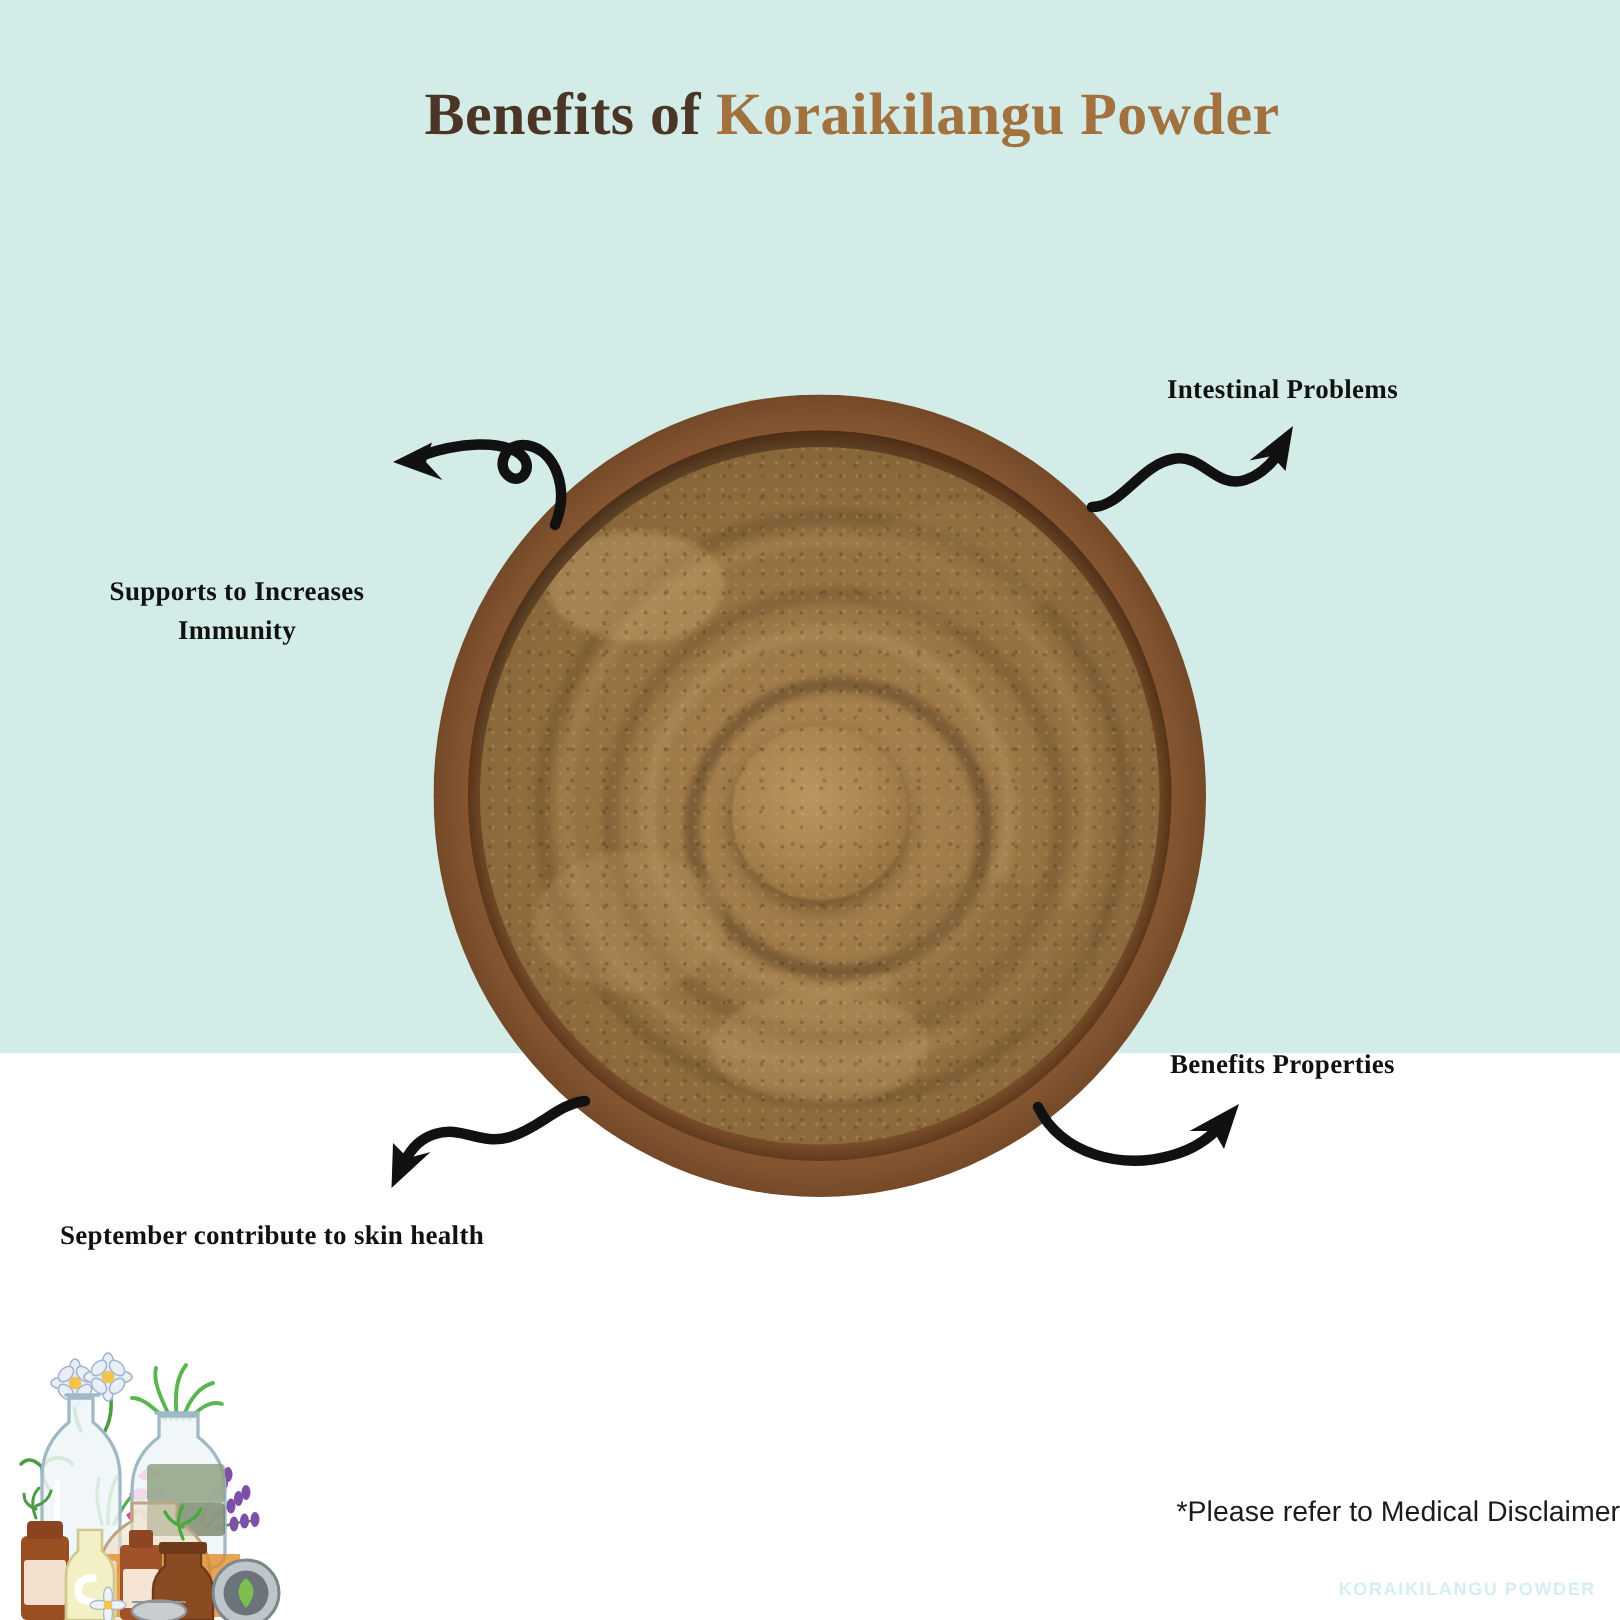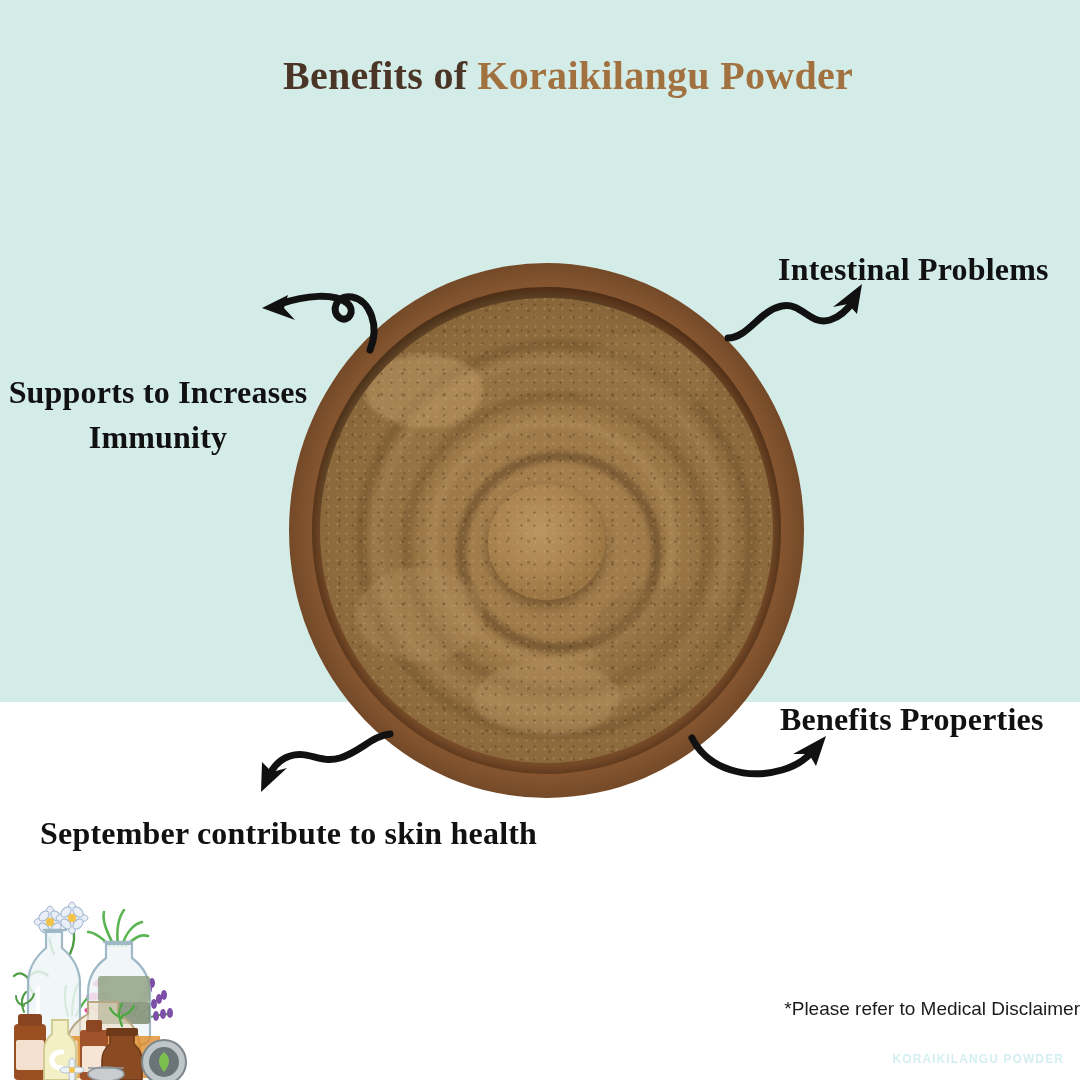--- a/index.html
+++ b/index.html
@@ -130,26 +130,26 @@
     border-radius: 48% 52% 45% 55% / 52% 46% 54% 48%;
     filter: blur(2px);
   }
 
   
   .label {
     position: absolute;
     color: #111111;
     font-family: "Liberation Serif", serif;
     font-weight: bold;
-    font-size: 32px;
+    font-size: 18px;
     line-height: 1.42;
     letter-spacing: 0.2px;
     white-space: pre-line;
   }
-  .label.l-immunity { left: 8px;  top: 370px; width: 300px; text-align: center; }
+  .label.l-immunity { left: 8px;  top: 382px; width: 300px; text-align: center; }
   .label.l-intest   { left: 778px; top: 247px; }
   .label.l-diuretic { left: 780px; top: 697px; }
   .label.l-skin     { left: 40px;  top: 811px; }
 
   
   .arrow { position: absolute; }
   .arrow svg { display: block; overflow: visible; }
 
   .arrow.a-immunity { left: 248px; top: 282px; }
   .arrow.a-intest   { left: 726px; top: 276px; }

